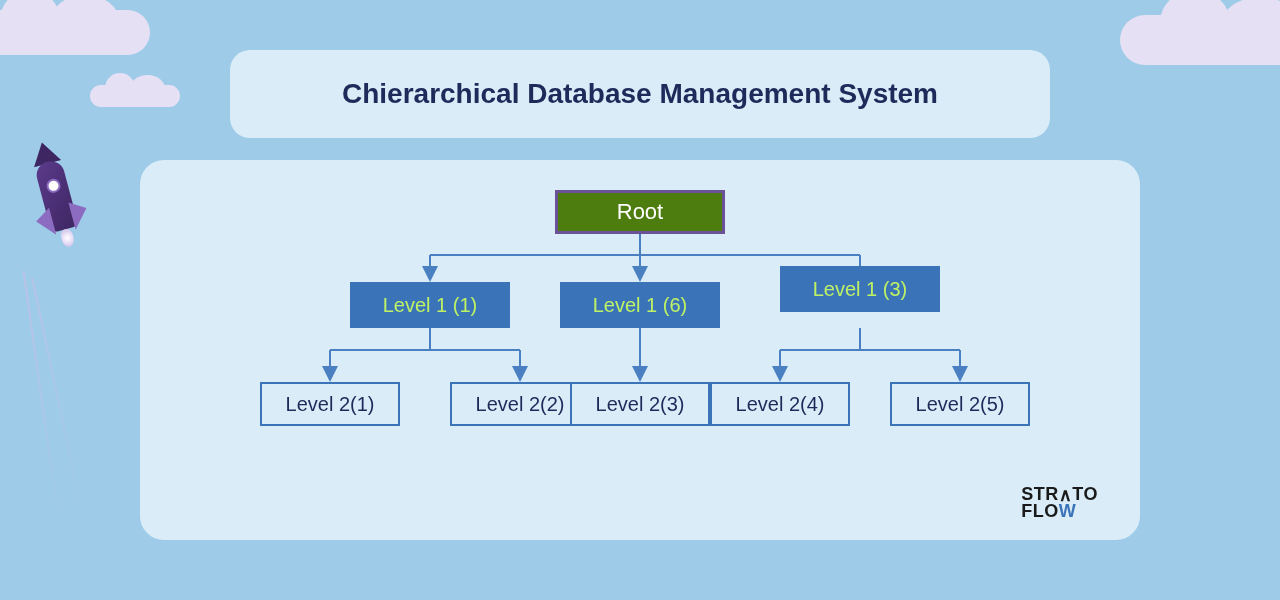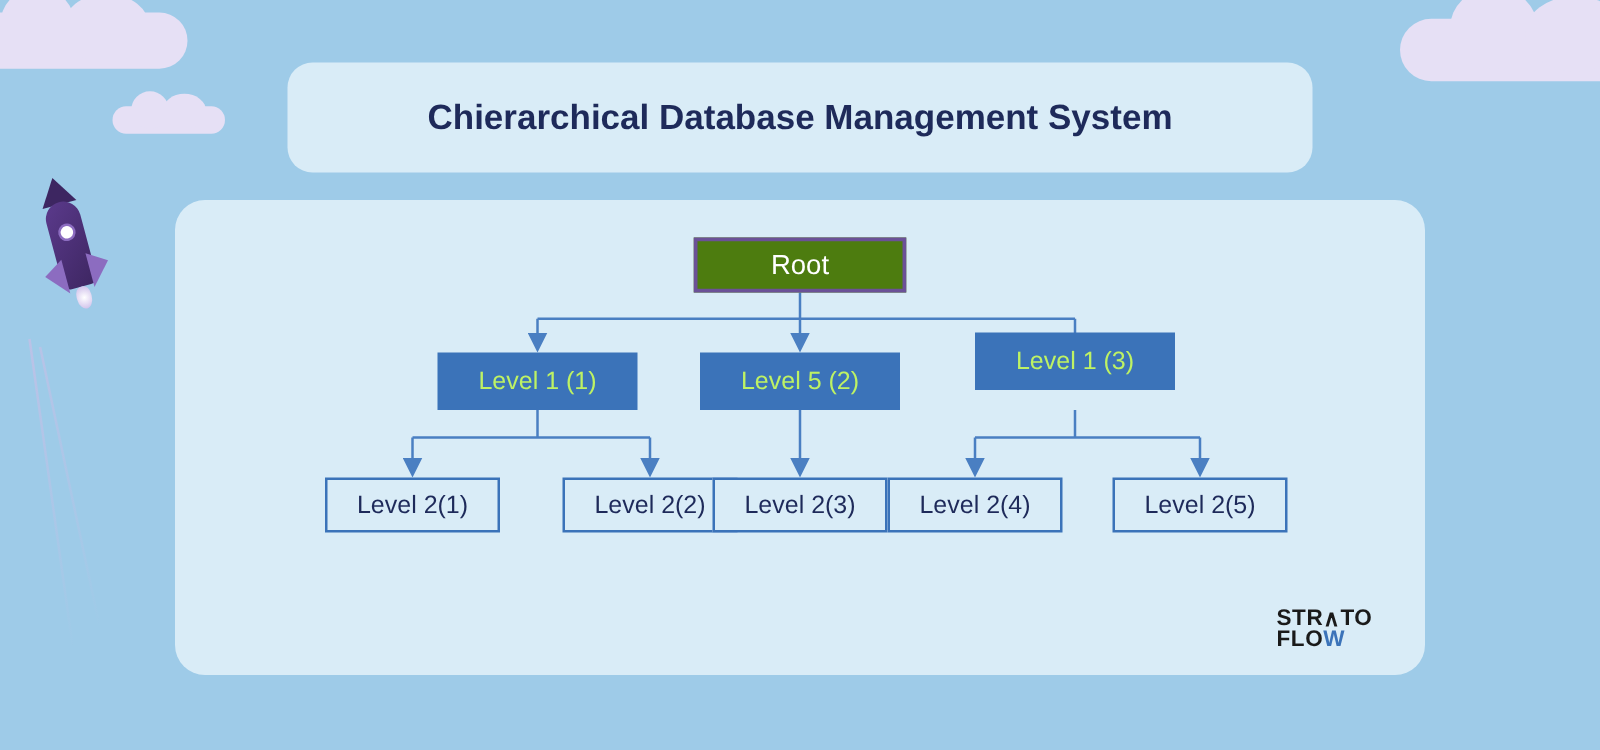--- a/index.html
+++ b/index.html
@@ -200,21 +200,21 @@
   </svg>
 
   <div class="node root-node" style="left:415px; top:30px;">
     <span>Root</span>
   </div>
 
   <div class="node l1-node" style="left:210px; top:122px;">
     <span>Level 1 (1)</span>
   </div>
   <div class="node l1-node" style="left:420px; top:122px;">
-    <span>Level 5 (2)</span>
+    <span>Level 1 (6)</span>
   </div>
   <div class="node l1-node" style="left:640px; top:106px;">
     <span>Level 1 (3)</span>
   </div>
 
   <div class="node l2-node" style="left:120px; top:222px;text-align:right;">
     <span>Level 2(1)</span>
   </div>
   <div class="node l2-node" style="left:310px; top:222px;">
     <span>Level 2(2)</span>

